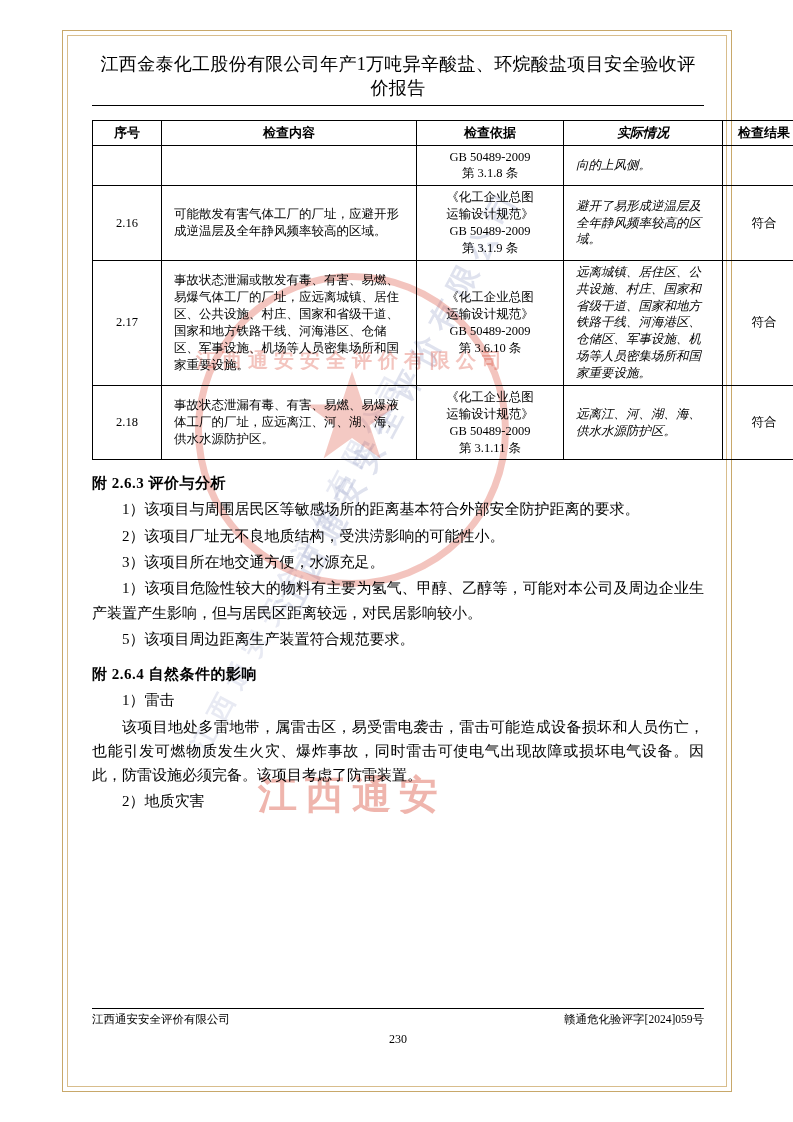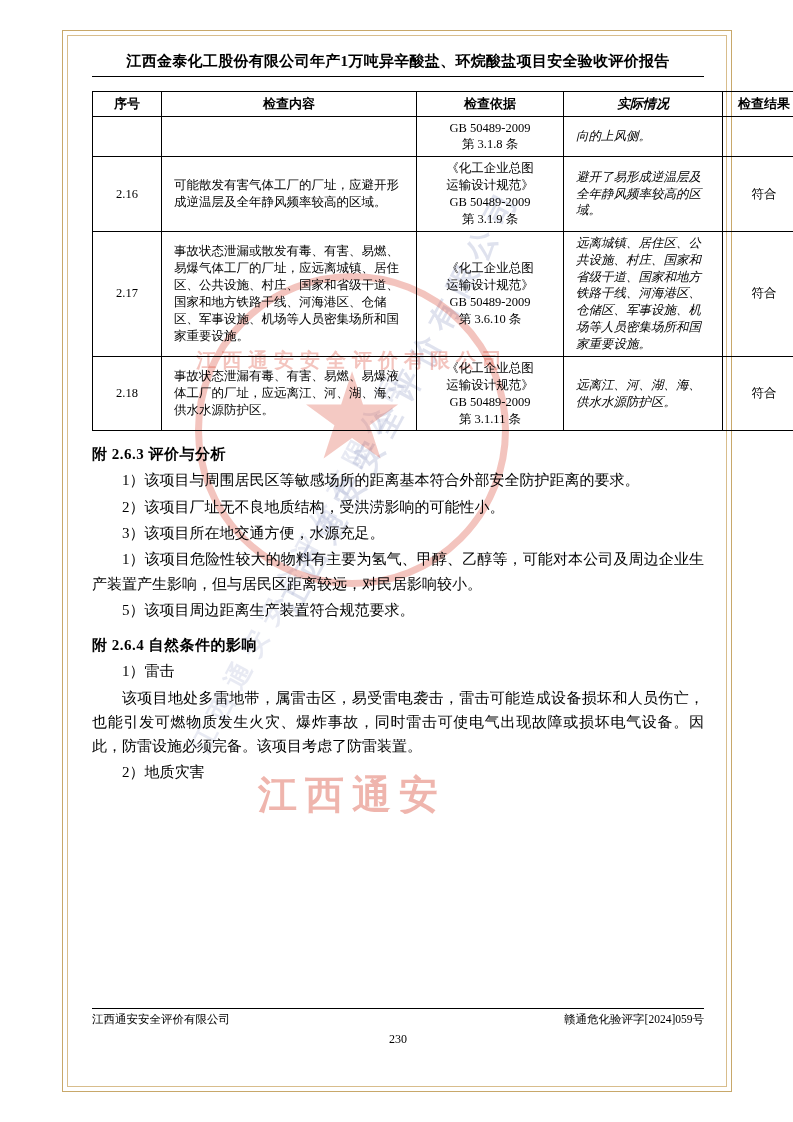--- a/index.html
+++ b/index.html
@@ -24,22 +24,22 @@
     left:4px;top:4px;right:4px;bottom:4px;
     border:1px solid #d8bd8c;
   }
   .content{
     position:absolute;
     left:92px; top:52px; width:612px;
   }
   
   .doc-header{
     text-align:center;
-    font-size:15px;
-    font-weight:bold;
+    font-size:18px;
+    font-weight:normal;
     letter-spacing:0.3px;
     padding-bottom:5px;
     border-bottom:1.4px solid #000;
     margin-bottom:14px;
   }
   
   table.chk{
     border-collapse:collapse;
     width:612px;
     table-layout:fixed;

